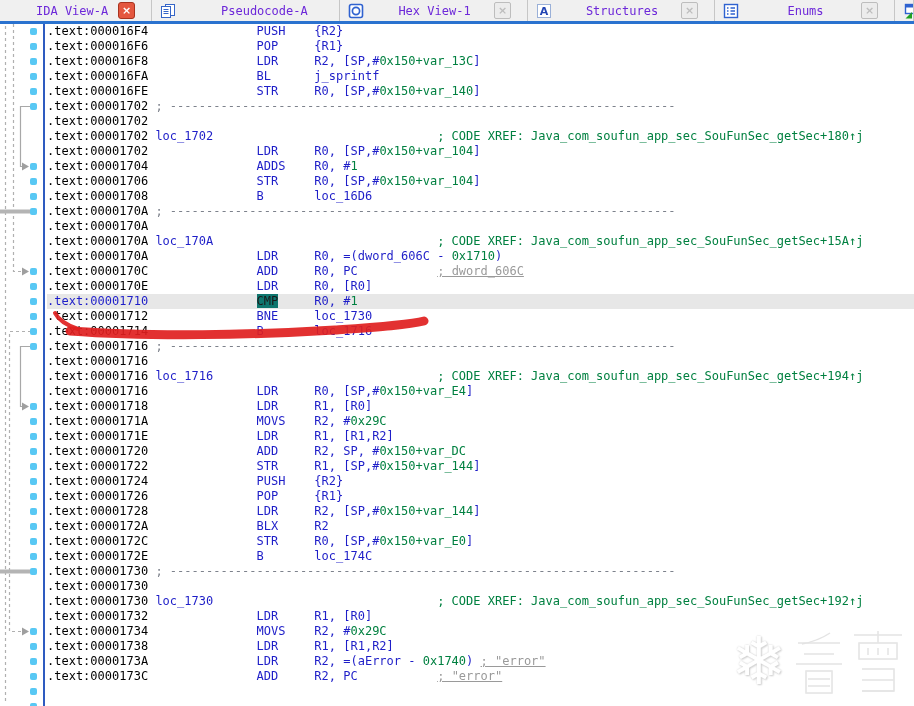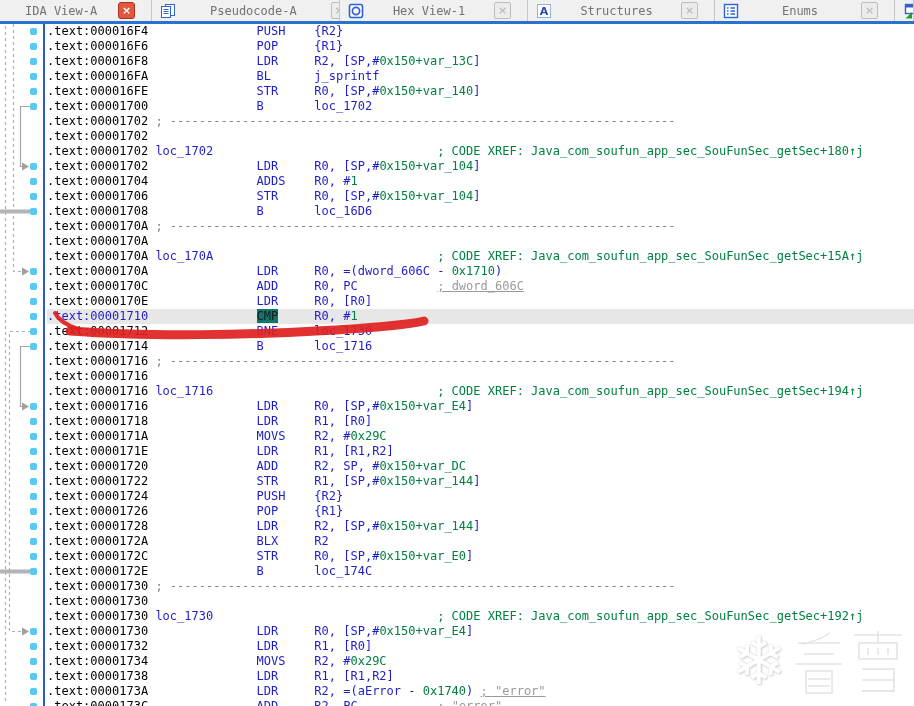--- a/index.html
+++ b/index.html
@@ -4,22 +4,22 @@
 <style>
   html,body{margin:0;padding:0;}
   body{width:914px;height:706px;overflow:hidden;background:#fff;position:relative;
        font-family:"DejaVu Sans Mono",monospace;cursor:default;}
 
   
   #tabbar{position:absolute;top:0;left:0;width:914px;height:21px;background:#f0f0f0;
           border-bottom:3px solid #2a72cf;display:flex;box-sizing:content-box;}
   .tab{display:flex;align-items:center;border-right:1px solid #c6c6c6;box-sizing:border-box;
        height:21px;overflow:hidden;background:#f0f0f0;}
-  .tab-label{flex:1;text-align:center;font:12px "DejaVu Sans Mono",monospace;color:#737373;
-             white-space:nowrap;}
+  .tab-label{flex:1;text-align:center;font:12px "DejaVu Sans Mono",monospace;color:#6d28d9;
+             white-space:nowrap;margin-left:11px;}
   .tab-label.first{text-align:left;padding-left:25px;}
   .tab-icon{width:16px;height:16px;margin-left:8px;display:flex;align-items:center;}
   .close-red{width:15px;height:15px;background:#e4573f;border:1px solid #a8331f;border-radius:3px;
              color:#fff;font:bold 11px "DejaVu Sans",sans-serif;display:flex;align-items:center;
              justify-content:center;margin-right:16px;flex:none;}
   .close-gray{width:15px;height:15px;background:#ececec;border:1px solid #bdbdbd;border-radius:2px;
               color:#bdbdbd;font:bold 11px "DejaVu Sans",sans-serif;display:flex;align-items:center;
               justify-content:center;margin-right:16px;flex:none;}
 
   
@@ -157,21 +157,20 @@
     </svg>
 </div>
 <div id="blue-sep"></div>
 
 <div id="listing">
     <div class="row"><span class="c-k">.text:000016F4</span><span>               </span><span class="c-b">PUSH</span><span>    </span><span class="c-b">{R2}</span></div>
     <div class="row"><span class="c-k">.text:000016F6</span><span>               </span><span class="c-b">POP</span><span>     </span><span class="c-b">{R1}</span></div>
     <div class="row"><span class="c-k">.text:000016F8</span><span>               </span><span class="c-b">LDR</span><span>     </span><span class="c-b">R2, [SP,#</span><span class="c-g">0x150+var_13C</span><span class="c-b">]</span></div>
     <div class="row"><span class="c-k">.text:000016FA</span><span>               </span><span class="c-b">BL</span><span>      </span><span class="c-b">j_sprintf</span></div>
     <div class="row"><span class="c-k">.text:000016FE</span><span>               </span><span class="c-b">STR</span><span>     </span><span class="c-b">R0, [SP,#</span><span class="c-g">0x150+var_140</span><span class="c-b">]</span></div>
-    <div class="row"><span class="c-k">.text:00001700</span><span>               </span><span class="c-b">B</span><span>       </span><span class="c-b">loc_1702</span></div>
     <div class="row"><span class="c-k">.text:00001702</span><span> </span><span class="c-sep">; ----------------------------------------------------------------------</span></div>
     <div class="row"><span class="c-k">.text:00001702</span></div>
     <div class="row"><span class="c-k">.text:00001702</span><span> </span><span class="c-b">loc_1702</span><span>                               </span><span class="c-g">; CODE XREF: Java_com_soufun_app_sec_SouFunSec_getSec+180↑j</span></div>
     <div class="row"><span class="c-k">.text:00001702</span><span>               </span><span class="c-b">LDR</span><span>     </span><span class="c-b">R0, [SP,#</span><span class="c-g">0x150+var_104</span><span class="c-b">]</span></div>
     <div class="row"><span class="c-k">.text:00001704</span><span>               </span><span class="c-b">ADDS</span><span>    </span><span class="c-b">R0, #</span><span class="c-g">1</span></div>
     <div class="row"><span class="c-k">.text:00001706</span><span>               </span><span class="c-b">STR</span><span>     </span><span class="c-b">R0, [SP,#</span><span class="c-g">0x150+var_104</span><span class="c-b">]</span></div>
     <div class="row"><span class="c-k">.text:00001708</span><span>               </span><span class="c-b">B</span><span>       </span><span class="c-b">loc_16D6</span></div>
     <div class="row"><span class="c-k">.text:0000170A</span><span> </span><span class="c-sep">; ----------------------------------------------------------------------</span></div>
     <div class="row"><span class="c-k">.text:0000170A</span></div>
     <div class="row"><span class="c-k">.text:0000170A</span><span> </span><span class="c-b">loc_170A</span><span>                               </span><span class="c-g">; CODE XREF: Java_com_soufun_app_sec_SouFunSec_getSec+15A↑j</span></div>
@@ -192,21 +191,20 @@
     <div class="row"><span class="c-k">.text:00001722</span><span>               </span><span class="c-b">STR</span><span>     </span><span class="c-b">R1, [SP,#</span><span class="c-g">0x150+var_144</span><span class="c-b">]</span></div>
     <div class="row"><span class="c-k">.text:00001724</span><span>               </span><span class="c-b">PUSH</span><span>    </span><span class="c-b">{R2}</span></div>
     <div class="row"><span class="c-k">.text:00001726</span><span>               </span><span class="c-b">POP</span><span>     </span><span class="c-b">{R1}</span></div>
     <div class="row"><span class="c-k">.text:00001728</span><span>               </span><span class="c-b">LDR</span><span>     </span><span class="c-b">R2, [SP,#</span><span class="c-g">0x150+var_144</span><span class="c-b">]</span></div>
     <div class="row"><span class="c-k">.text:0000172A</span><span>               </span><span class="c-b">BLX</span><span>     </span><span class="c-b">R2</span></div>
     <div class="row"><span class="c-k">.text:0000172C</span><span>               </span><span class="c-b">STR</span><span>     </span><span class="c-b">R0, [SP,#</span><span class="c-g">0x150+var_E0</span><span class="c-b">]</span></div>
     <div class="row"><span class="c-k">.text:0000172E</span><span>               </span><span class="c-b">B</span><span>       </span><span class="c-b">loc_174C</span></div>
     <div class="row"><span class="c-k">.text:00001730</span><span> </span><span class="c-sep">; ----------------------------------------------------------------------</span></div>
     <div class="row"><span class="c-k">.text:00001730</span></div>
     <div class="row"><span class="c-k">.text:00001730</span><span> </span><span class="c-b">loc_1730</span><span>                               </span><span class="c-g">; CODE XREF: Java_com_soufun_app_sec_SouFunSec_getSec+192↑j</span></div>
-    <div class="row"><span class="c-k">.text:00001730</span><span>               </span><span class="c-b">LDR</span><span>     </span><span class="c-b">R0, [SP,#</span><span class="c-g">0x150+var_E4</span><span class="c-b">]</span></div>
     <div class="row"><span class="c-k">.text:00001732</span><span>               </span><span class="c-b">LDR</span><span>     </span><span class="c-b">R1, [R0]</span></div>
     <div class="row"><span class="c-k">.text:00001734</span><span>               </span><span class="c-b">MOVS</span><span>    </span><span class="c-b">R2, #</span><span class="c-g">0x29C</span></div>
     <div class="row"><span class="c-k">.text:00001738</span><span>               </span><span class="c-b">LDR</span><span>     </span><span class="c-b">R1, [R1,R2]</span></div>
     <div class="row"><span class="c-k">.text:0000173A</span><span>               </span><span class="c-b">LDR</span><span>     </span><span class="c-b">R2, =(aError - </span><span class="c-g">0x1740</span><span class="c-b">)</span><span> </span><span class="c-gy">; "error"</span></div>
     <div class="row"><span class="c-k">.text:0000173C</span><span>               </span><span class="c-b">ADD</span><span>     </span><span class="c-b">R2, PC</span><span>           </span><span class="c-gy">; "error"</span></div>
   </div>
 
 <svg id="marker-svg" viewBox="0 0 914 706">
   <path d="M55,313 Q60,323 78,329" fill="none" stroke="#df1f1f" stroke-width="4" stroke-linecap="round" opacity="0.92"></path>
   <path d="M70,331 C150,337 255,335 335,330 C378,327 408,325 424,321" fill="none" stroke="#df1f1f" stroke-width="9" stroke-linecap="round" opacity="0.92"></path>

